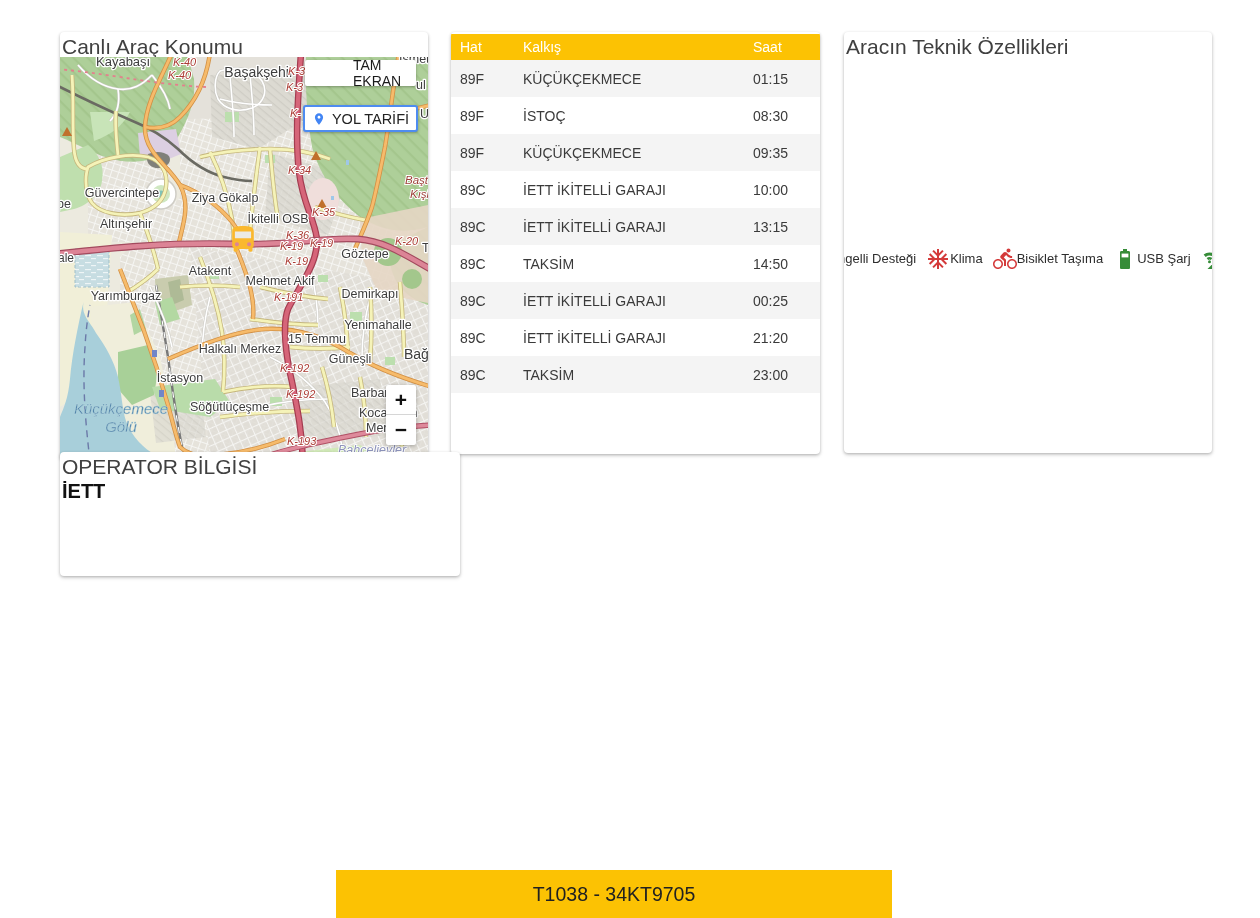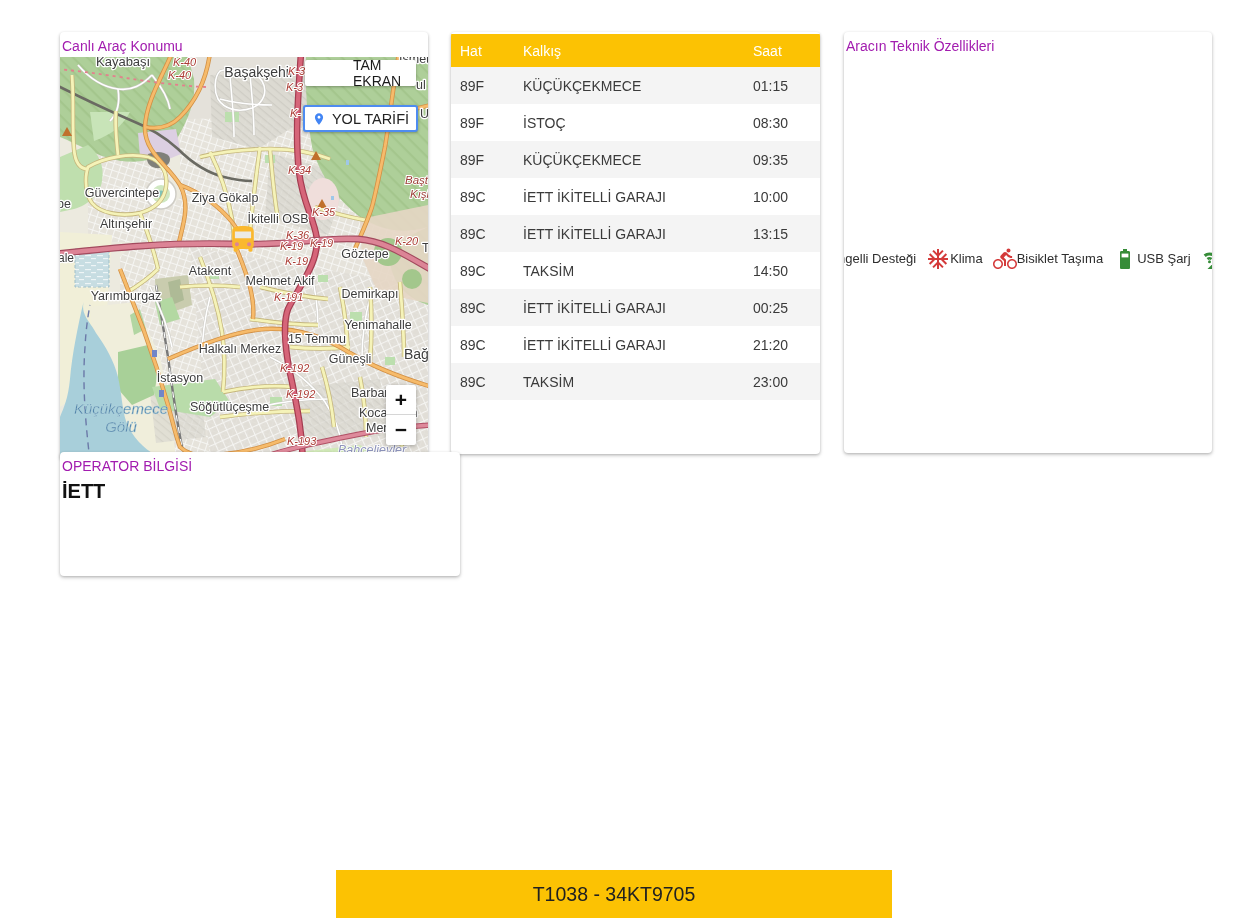--- a/index.html
+++ b/index.html
@@ -1,34 +1,34 @@
 <!DOCTYPE html>
 <html lang="tr"><head>
 <meta charset="utf-8">
 <title>Araç Bilgisi</title>
 <style>
   * { margin:0; padding:0; box-sizing:border-box; }
   html,body { width:1260px; height:918px; background:#fff; font-family:"Liberation Sans", sans-serif; overflow:hidden; position:relative; }
   .card { position:absolute; background:#fff; border-radius:4px; box-shadow:0 1px 3px rgba(0,0,0,.22), 0 2px 4px rgba(0,0,0,.12); overflow:hidden; }
-  .card-title { font-size:14px; color:#a21caf; padding:5px 2px 0 2px; line-height:19px; height:25px; }
+  .card-title { font-size:21px; color:#404040; padding:5px 2px 0 2px; line-height:19px; height:25px; }
   
   #card-map { left:60px; top:32px; width:368px; height:427px; }
   #map { position:absolute; left:0; top:25px; width:368px; height:402px; overflow:hidden; }
   .map-btn { position:absolute; background:#fff; display:flex; align-items:center; justify-content:center; font-size:15px; color:#1a1a1a; box-shadow:0 1px 3px rgba(0,0,0,.3); border-radius:2px; }
   #btn-fullscreen { left:245px; top:3px; width:111px; height:26px; font-size:14px;padding-left:48px; }
   #btn-route { left:243px; top:48px; width:115px; height:27px; border:2px solid #4e8cf0; border-radius:3px; font-size:14.5px; color:#222; }
   #btn-route svg { margin-right:6px; }
   #zoombox { position:absolute; left:326px; top:328px; width:30px; height:60px; background:#fff; border-radius:2px; box-shadow:0 1px 4px rgba(0,0,0,.3); }
   .zoom-btn { width:30px; height:30px; color:#111; font-size:21px; display:flex; align-items:center; justify-content:center; font-weight:bold; }
   #zoom-in { border-bottom:1px solid #d6d6d6; height:30px; }
   
   #card-table { left:451px; top:32px; width:369px; height:422px; }
   table { border-collapse:collapse; width:369px; margin-top:2px; }
   th, td { text-align:left; font-weight:normal; font-size:14px; }
-  thead tr { background:#fcc203; height:33px;padding-left:32px; }
+  thead tr { background:#fcc203; height:26px;padding-left:32px; }
   thead th { color:#fff; }
   tbody tr { height:37px; }
   tbody tr:nth-child(odd) { background:#f4f4f4; }
   td.c1, th.c1 { padding-left:9px; width:72px; }
   td.c2, th.c2 { width:230px; }
   td.c3, th.c3 { }
   tbody td { color:#3a3a3a; }
   
   #card-tech { left:844px; top:32px; width:368px; height:421px; }
   #tech-row { position:absolute; left:0; top:215px; width:368px; display:flex; justify-content:center; align-items:flex-end; gap:10px; }

